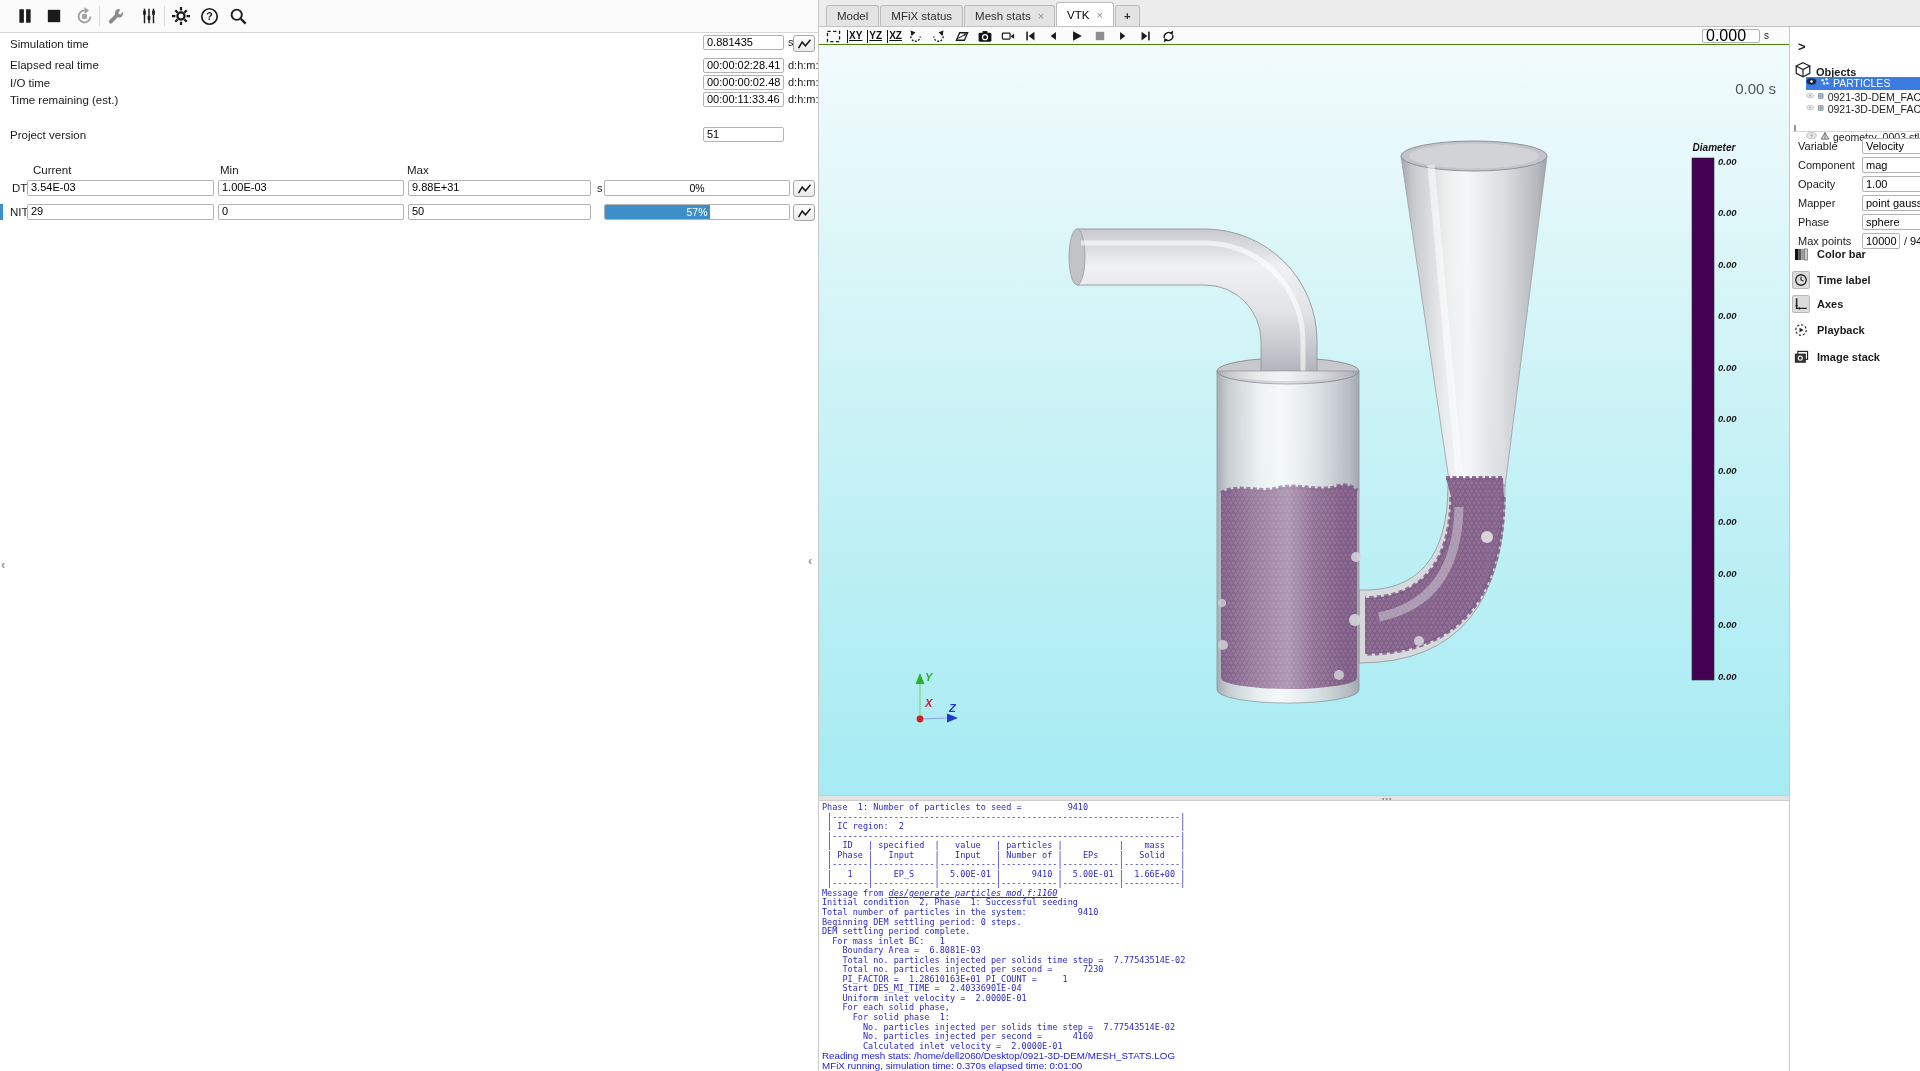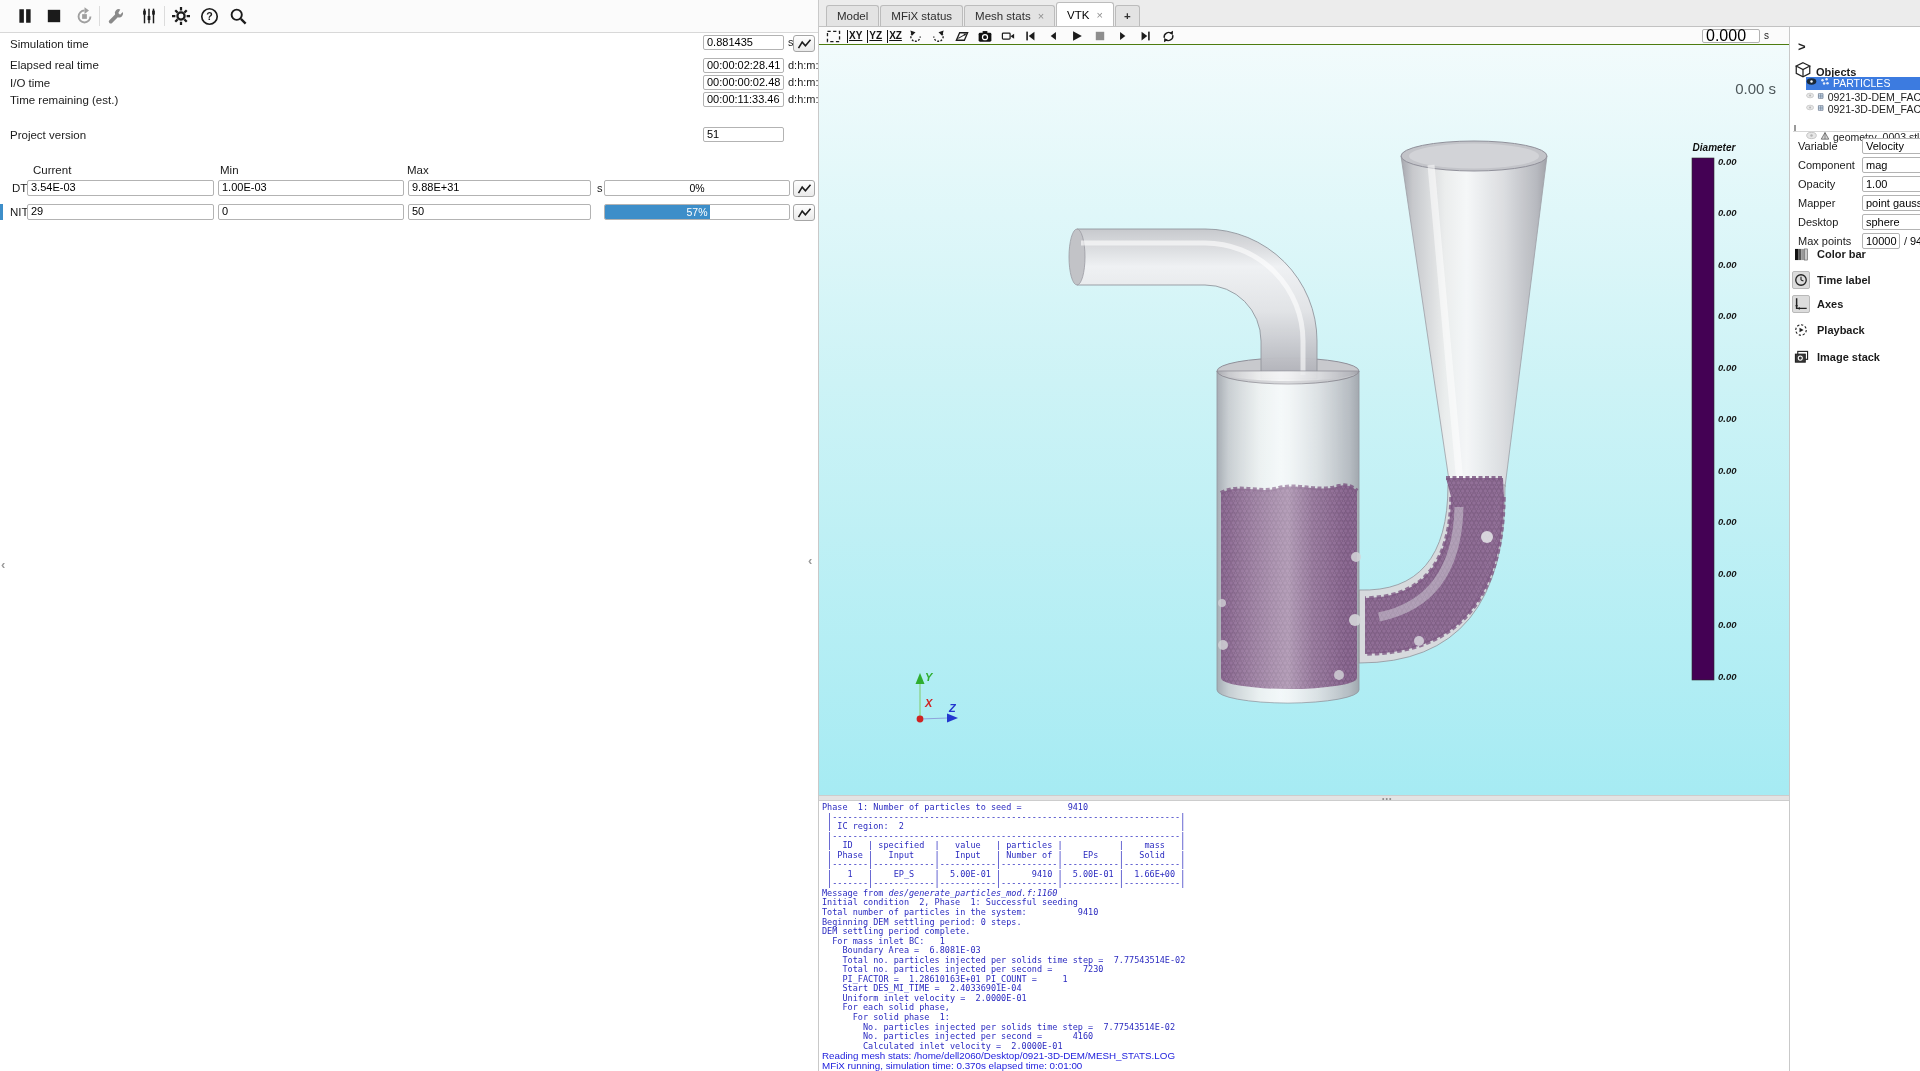--- a/index.html
+++ b/index.html
@@ -35,21 +35,21 @@
 .vbtn{width:18px;height:16px;display:flex;align-items:center;justify-content:center;border:none;background:transparent}
 .vbtn.txt{font-size:10px;font-weight:bold;color:#111;text-decoration:underline;border-left:1.5px solid #111;padding-left:1px;width:auto;height:13px;line-height:12px}
 .timefield{position:absolute;left:883px;top:2px;width:58px;height:14px;border:1px solid #b3b3b3;border-radius:2px;background:#fff;font-size:16px;line-height:12px;padding:0 3px}
 .timeunit{position:absolute;left:945px;top:3px;font-size:10px;color:#222}
 
 .hsplit{left:819px;top:795px;width:970px;height:6px;background:#e3e3e3;border-top:1px solid #cdcdcd;border-bottom:1px solid #cdcdcd}
 .hgrip{position:absolute;left:563px;top:1px;width:14px;height:3px;color:#8a8a8a;font-size:7px;line-height:3px;letter-spacing:1px}
 
 .console{left:819px;top:801px;width:970px;height:270px;background:#fff;padding:2px 0 0 3px;overflow:hidden}
 .cline{font-family:"DejaVu Sans Mono",monospace;font-size:8.5px;line-height:9.55px;color:#2b2bc0;white-space:pre}
-.clink{font-style:italic;}
+.clink{font-style:italic;text-decoration:underline}
 .cstatus{font-family:"Liberation Sans",sans-serif;font-size:9.8px;line-height:10.2px;color:#2222dd;white-space:pre}
 
 .rpanel{left:1789px;top:27px;width:131px;height:1044px;background:#fff;border-left:1px solid #c9c9c9;overflow:hidden}
 .rp-chevron{position:absolute;left:8px;top:12px;font-size:13px;font-weight:900;color:#222}
 .rp-title{position:absolute;left:26px;top:39px;font-size:11px;font-weight:bold;color:#1b1b1b}
 .tree-row{position:absolute;left:16px;width:115px;height:13px;display:flex;align-items:flex-start;gap:3px;font-size:10.5px;color:#222;white-space:nowrap;overflow:hidden}
 .tree-row.sel{background:#3c7be0;color:#fff}
 .rp-div{position:absolute;left:3px;top:104px;width:128px;height:1px;background:#d6d6d6}
 .rp-grip{position:absolute;left:4px;top:98px;width:2px;height:6px;background:#9a9a9a}
 .prop-lbl{position:absolute;left:8px;font-size:11px;color:#1b1b1b;white-space:nowrap}
@@ -517,21 +517,21 @@
 
     <div class="prop-lbl" style="top:132px">Component</div>
     <div class="combo" style="top:130px">mag</div>
 
     <div class="prop-lbl" style="top:151px">Opacity</div>
     <div class="combo" style="top:149px">1.00</div>
 
     <div class="prop-lbl" style="top:170px">Mapper</div>
     <div class="combo" style="top:168px">point gaussian</div>
 
-    <div class="prop-lbl" style="top:189px">Desktop</div>
+    <div class="prop-lbl" style="top:189px">Phase</div>
     <div class="combo" style="top:187px">sphere</div>
 
     <div class="prop-lbl" style="top:208px">Max points</div>
     <div class="combo small" style="top:206px">10000</div>
     <div class="slash" style="top:208px">/</div>
     <div class="mp-total" style="top:208px">9410</div>
 
     <button class="panelbtn" style="top:218px">
       <span class="iconbox">
           <svg width="15" height="13" viewBox="0 0 16 14">

